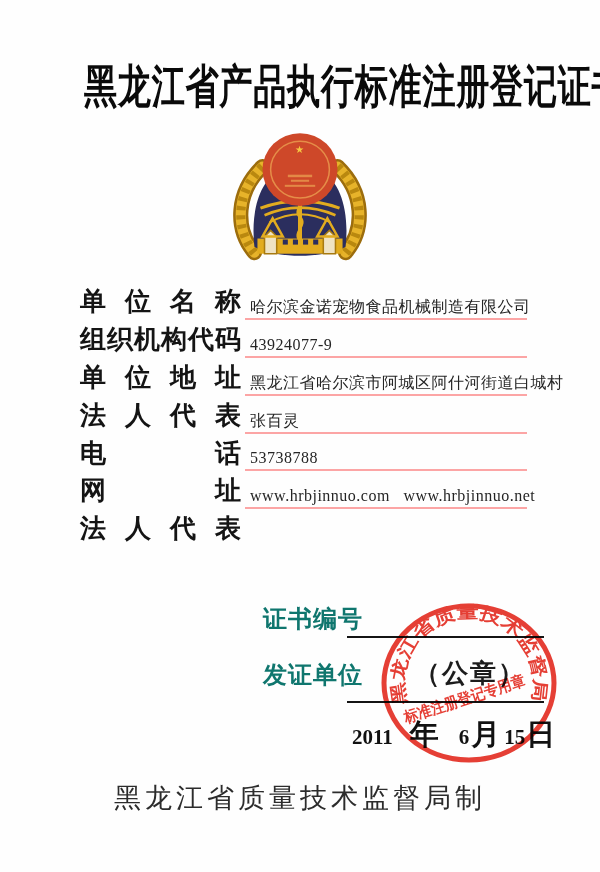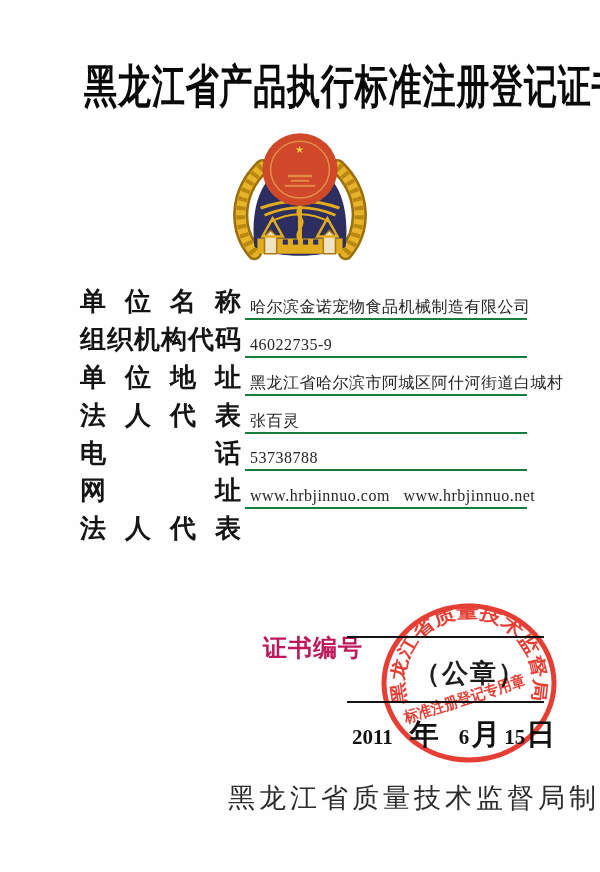--- a/index.html
+++ b/index.html
@@ -16,27 +16,27 @@
   .badge{position:absolute;left:224px;top:131px;}
   .fields{position:absolute;top:285px;left:18px;width:100%;}
   .field-row{position:relative;height:37.9px;}
   .field-label{
     position:absolute;left:62px;top:0;width:161px;
     font-size:26px;font-weight:700;line-height:34px;color:#141414;
     text-align:justify;text-align-last:justify;
   }
   .field-value{
     position:absolute;left:227px;width:277px;bottom:3px;
-    border-bottom:2px solid #15803d;
+    border-bottom:2px solid #fca5a5;
     font-size:16px;line-height:19px;padding:0 0 2px 5px;
     white-space:pre;color:#252525;letter-spacing:.5px;
   }
   .cert-label{
     position:absolute;font-size:24px;font-weight:700;
-    letter-spacing:1px;color:#be185d;white-space:nowrap;margin-top:29px;
+    letter-spacing:1px;color:#0f766e;white-space:nowrap;
   }
   .cert-no-label{left:263px;top:603px;}
   .issuer-label{left:263px;top:659px;}
   .issuer-value{
     position:absolute;left:414px;top:656px;font-size:26px;font-weight:600;
     letter-spacing:2px;color:#1c1c1c;z-index:1;white-space:nowrap;
   }
   .cert-line{position:absolute;left:347px;width:197px;border-top:2px solid #141414;z-index:1;}
   .cert-line-1{top:636px;}
   .cert-line-2{top:701px;}
@@ -45,21 +45,21 @@
     color:#111;z-index:1;white-space:nowrap;
   }
   .date-num{font-size:21px;font-weight:600;}
   .date-unit{font-size:29px;font-weight:700;}
   .gap-a{margin-left:17px;}  .gap-b{margin-left:20px;}
   .gap-c{margin-left:2px;}   .gap-d{margin-left:4px;}  .gap-e{margin-left:1px;}
   .seal{position:absolute;left:378px;top:599px;mix-blend-mode:multiply;opacity:.95;z-index:2;}
   .seal text{font-family:"Liberation Serif","DejaVu Serif",serif;font-weight:700;}
   .footer{
     position:absolute;top:780px;left:0;width:100%;margin:0;
-    text-align:right;font-size:27px;font-weight:500;
+    text-align:center;font-size:27px;font-weight:500;
     letter-spacing:4px;color:#2c2c2c;
   }
 </style>
 </head>
 <body>
 
 <div class="page">
 
   <h1 class="title">黑龙江省产品执行标准注册登记证书</h1>
 
@@ -107,21 +107,21 @@
     </g>
   </svg>
 
   <div class="fields">
     <div class="field-row">
       <span class="field-label">单位名称</span>
       <span class="field-value">哈尔滨金诺宠物食品机械制造有限公司</span>
     </div>
     <div class="field-row">
       <span class="field-label">组织机构代码</span>
-      <span class="field-value">46022735-9</span>
+      <span class="field-value">43924077-9</span>
     </div>
     <div class="field-row">
       <span class="field-label">单位地址</span>
       <span class="field-value">黑龙江省哈尔滨市阿城区阿什河街道白城村</span>
     </div>
     <div class="field-row">
       <span class="field-label">法人代表</span>
       <span class="field-value">张百灵</span>
     </div>
     <div class="field-row">
@@ -132,20 +132,21 @@
       <span class="field-label">网址</span>
       <span class="field-value">www.hrbjinnuo.com   www.hrbjinnuo.net</span>
     </div>
     <div class="field-row">
       <span class="field-label">法人代表</span>
     </div>
   </div>
 
   <span class="cert-label cert-no-label">证书编号</span>
   <div class="cert-line cert-line-1"></div>
+  <span class="cert-label issuer-label">发证单位</span>
   <span class="issuer-value">（公章）</span>
   <div class="cert-line cert-line-2"></div>
 
   <div class="date-row">
     <span class="date-num">2011</span>
     <span class="date-unit gap-a">年</span>
     <span class="date-num gap-b">6</span>
     <span class="date-unit gap-c">月</span>
     <span class="date-num gap-d">15</span>
     <span class="date-unit gap-e">日</span>

